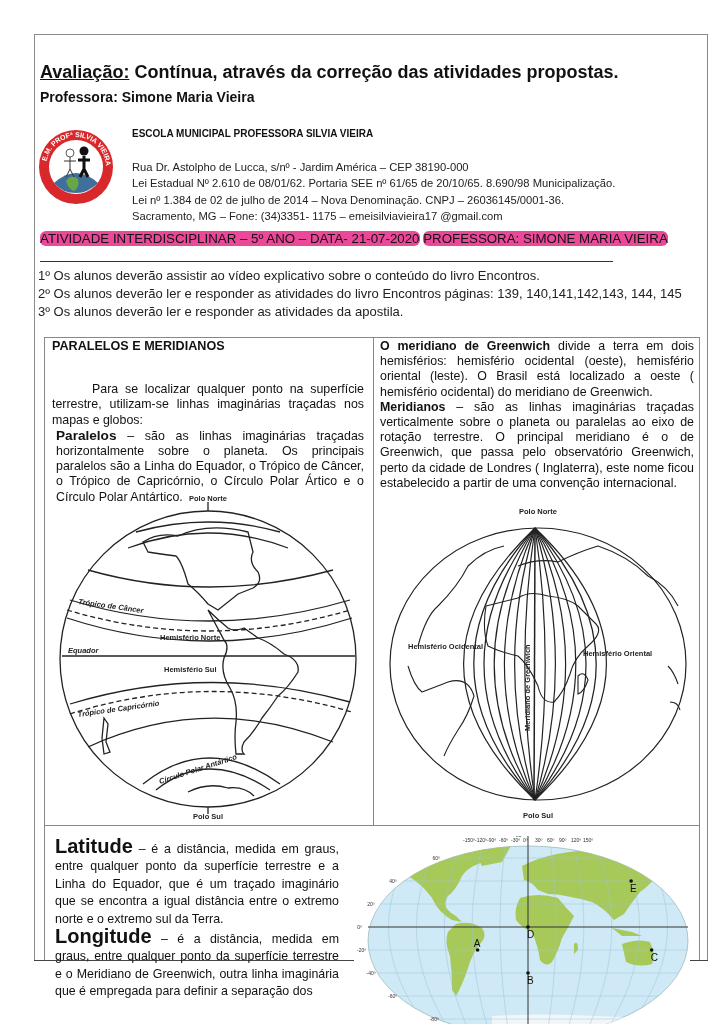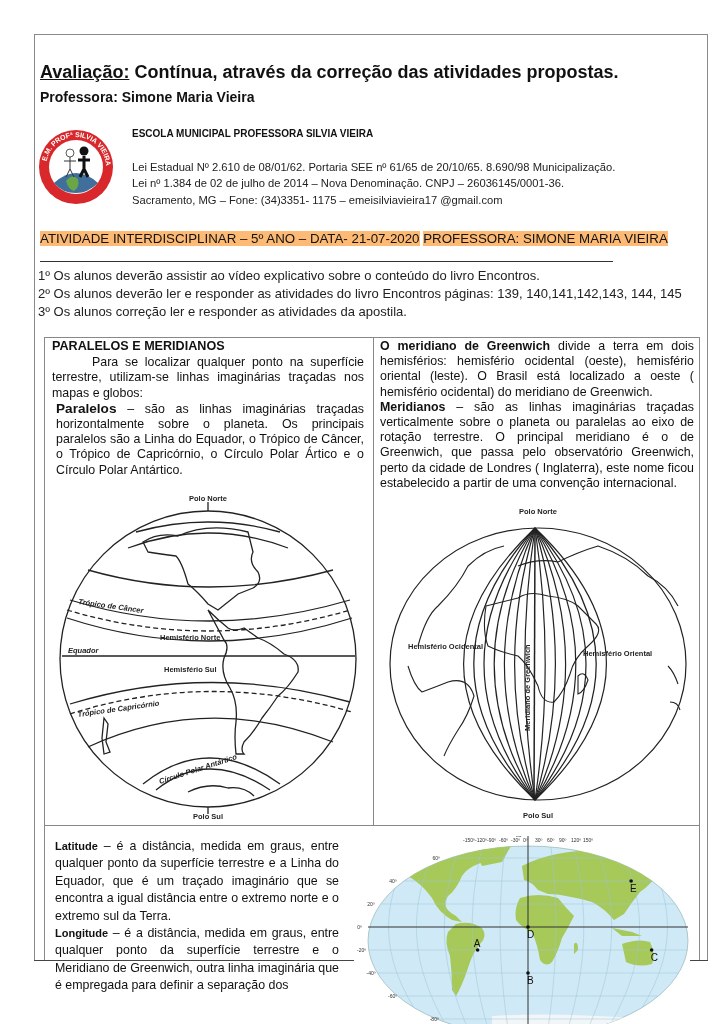--- a/index.html
+++ b/index.html
@@ -23,43 +23,43 @@
   .eval-line .u { text-decoration: underline; }
   .prof-line { position: absolute; left: 40px; top: 89px; font-size: 14px; font-weight: bold; }
 
   .logo { position: absolute; left: 36px; top: 127px; width: 80px; height: 80px; }
 
   .school { position: absolute; left: 132px; top: 128px; }
   .school-name { font-size: 10px; font-weight: bold; margin-bottom: 20px; }
   .school-line { font-size: 11.2px; line-height: 16.3px; color: #222; }
 
   .activity { position: absolute; left: 40px; top: 231px; font-size: 13.3px; white-space: nowrap; }
-  .hl { background: #fdba74; }
+  .hl { background: #ec4899; border-radius: 6px; }
 
   .rule { position: absolute; left: 40px; top: 261px; width: 573px; border-top: 1.3px solid #333; }
 
   .instr { position: absolute; left: 38px; top: 267px; width: 668px; font-size: 13px; line-height: 18.2px; color: #222; }
 
   .table-box {
     position: absolute; left: 44px; top: 337px; width: 656px; height: 489px;
     border: 1.3px solid #888;
   }
   .col-div { position: absolute; left: 373px; top: 337px; height: 489px; border-left: 1.3px solid #888; }
   .row-div { position: absolute; left: 44px; top: 825px; width: 656px; border-top: 1.3px solid #888; }
   .left-bar { position: absolute; left: 44px; top: 825px; height: 135px; border-left: 1.3px solid #888; }
   .right-bar1 { position: absolute; left: 699px; top: 825px; height: 135px; border-left: 1.3px solid #888; }
   .right-bar2 { position: absolute; left: 707px; top: 825px; height: 135px; border-left: 1.3px solid #888; }
 
   .cell-text { position: absolute; font-size: 12.4px; line-height: 15.2px; text-align: justify; color: #111; }
-  .cell-title { font-weight: bold; font-size: 12.6px; margin-bottom: 1px; }
+  .cell-title { font-weight: bold; font-size: 12.6px; margin-bottom: 28px; }
   .indent { text-indent: 40px; }
   b { font-weight: bold; }
 
   .lat-text { position: absolute; left: 55px; top: 838px; width: 284px; font-size: 12.4px; line-height: 17.4px; text-align: justify; color: #111; }
-  .lat-text b { font-size: 11px; }
+  .lat-text b { font-size: 20px; }
 
   .globe1 { position: absolute; left: 48px; top: 492px; width: 320px; height: 328px; }
   .globe2 { position: absolute; left: 378px; top: 506px; width: 320px; height: 314px; }
   .worldmap { position: absolute; left: 352px; top: 836px; width: 340px; height: 188px; }
   svg text { font-family: "Liberation Sans", sans-serif; }
 </style>
 </head>
 <body>
 
 <div class="page-frame"></div>
@@ -83,36 +83,37 @@
   <path d="M 18 56 Q 40 36 62 56 Q 52 66 40 66 Q 26 66 18 56 Z" fill="#3f6f9a"></path>
   <path d="M 30 54 Q 36 46 42 52 Q 44 60 38 64 Q 32 62 30 54 Z" fill="#6aa646"></path>
   <circle cx="34" cy="26" r="4" fill="#fff" stroke="#333" stroke-width="0.8"></circle>
   <path d="M 34 30 L 34 42 M 28 34 L 40 34 M 34 42 L 30 50 M 34 42 L 38 50" stroke="#333" stroke-width="1" fill="none"></path>
   <circle cx="48" cy="24" r="4.5" fill="#111"></circle>
   <path d="M 48 29 L 48 42 M 42 33 L 54 33 M 48 42 L 44 50 M 48 42 L 52 50" stroke="#111" stroke-width="3" fill="none"></path>
 </svg>
 
 <div class="school">
   <div class="school-name">ESCOLA MUNICIPAL PROFESSORA SILVIA VIEIRA</div>
+  <div class="school-line">Rua Dr. Astolpho de Lucca, s/nº - Jardim América – CEP 38190-000</div>
   <div class="school-line">Lei Estadual Nº 2.610 de 08/01/62. Portaria SEE nº 61/65 de 20/10/65.  8.690/98 Municipalização.</div>
   <div class="school-line">Lei nº 1.384 de 02 de julho de 2014 – Nova Denominação. CNPJ – 26036145/0001-36.</div>
   <div class="school-line">Sacramento, MG – Fone: (34)3351- 1175 – emeisilviavieira17 @gmail.com</div>
 </div>
 
 <div class="activity">
   <span class="hl">ATIVIDADE INTERDISCIPLINAR –  5º ANO – DATA- 21-07-2020</span>
   <span class="hl">PROFESSORA: SIMONE MARIA VIEIRA</span>
 </div>
 
 <div class="rule"></div>
 
 <div class="instr">
   <div>1º Os alunos deverão assistir ao vídeo explicativo sobre o conteúdo do livro Encontros.</div>
   <div>2º Os alunos deverão ler e responder as atividades do livro Encontros páginas: 139, 140,141,142,143, 144, 145</div>
-  <div>3º Os alunos correção ler e responder as atividades da apostila.</div>
+  <div>3º Os alunos deverão ler e responder as atividades da apostila.</div>
 </div>
 
 <div class="table-box"></div>
 <div class="col-div"></div>
 <div class="row-div"></div>
 <div class="left-bar"></div>
 <div class="right-bar1"></div>
 <div class="right-bar2"></div>
 
 <div class="cell-text" style="left:52px; top:339px; width:312px;">

